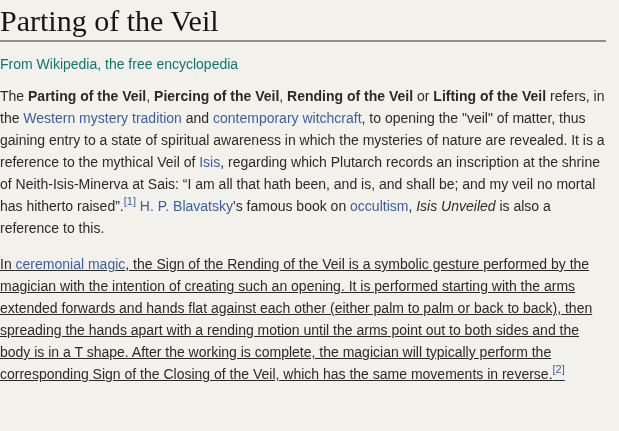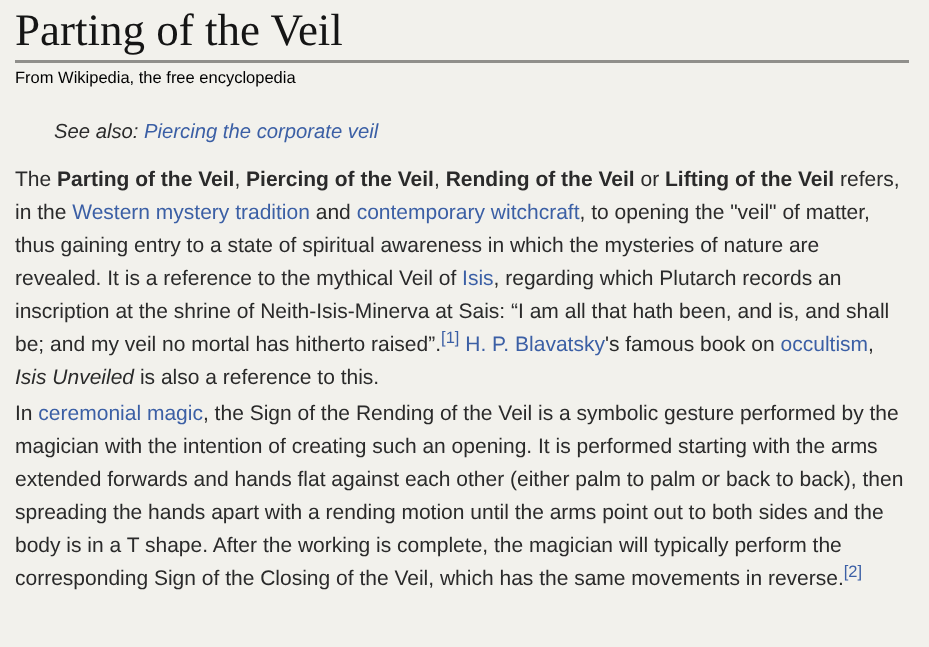--- a/index.html
+++ b/index.html
@@ -4,49 +4,49 @@
 <style>
   html, body { margin: 0; padding: 0; }
   body {
     width: 619px;
     height: 431px;
     overflow: hidden;
     background: var(--bg, #f2f1ec);
     font-family: "Liberation Sans", "DejaVu Sans", sans-serif;
     color: var(--text, #2a2a2a);
   }
-  .page { padding: 3px 13px 0 10px; }
+  .page { padding: 3px 13px 0 0; }
   h1.page-title {
     font-family: "Liberation Serif", "DejaVu Serif", serif;
     font-weight: 400;
     font-size: 30px;
     line-height: 35px;
     margin: 0;
     padding: 0 0 2px 0;
     color: #151515;
     border-bottom: 2px solid var(--rule, #908f8b);
   }
   .site-sub {
-    margin-top: 4px;
-    font-size: 11px;
-    color: #000000;
+    margin-top: 14px;
+    font-size: 14px;
+    color: #0f766e;
   }
   .hatnote {
     margin: 22px 0 0 26px;
     font-size: 13.5px;
     font-style: italic;
     color: #2b2b2b;
   }
   .content p {
     margin: 13px 0 0 0;
     font-size: 14px;
     line-height: 22px;
     color: var(--text, #2a2a2a);
   }
-  .content p + p { margin-top: 2px; }
+  .content p + p { margin-top: 14px; text-decoration: underline; }
   a.wlink {
     color: var(--link, #3b5fa5);
     text-decoration: none;
     cursor: pointer;
   }
   b { font-weight: bold; }
   i { }
   sup.ref {
     font-size: 11px;
     line-height: 0;
@@ -54,21 +54,18 @@
   }
 </style>
 </head>
 <body style="--bg: #f2f1ec; --link: #3b5fa5; --text: #2a2a2a; --rule: #908f8b;">
 
 <div class="page">
   <h1 class="page-title">Parting of the Veil</h1>
 
   <div class="site-sub">From Wikipedia, the free encyclopedia</div>
 
-  <div class="hatnote">
-    <span>See also: </span><a href="#" class="wlink">Piercing the corporate veil</a>
-  </div>
 
   <div class="content">
     <p>The <b>Parting of the Veil</b>, <b>Piercing of the Veil</b>, <b>Rending of the Veil</b> or <b>Lifting of the Veil</b> refers, in the <a href="#" class="wlink">Western mystery tradition</a> and <a href="#" class="wlink">contemporary witchcraft</a>, to opening the "veil" of matter, thus gaining entry to a state of spiritual awareness in which the mysteries of nature are revealed. It is a reference to the mythical Veil of <a href="#" class="wlink">Isis</a>, regarding which Plutarch records an inscription at the shrine of Neith-Isis-Minerva at Sais: “I am all that hath been, and is, and shall be; and my veil no mortal has hitherto raised”.<sup class="ref"><a href="#" class="wlink">[1]</a></sup> <a href="#" class="wlink">H. P. Blavatsky</a>'s famous book on <a href="#" class="wlink">occultism</a>, <i>Isis Unveiled</i> is also a reference to this.</p>
     <p>In <a href="#" class="wlink">ceremonial magic</a>, the Sign of the Rending of the Veil is a symbolic gesture performed by the magician with the intention of creating such an opening. It is performed starting with the arms extended forwards and hands flat against each other (either palm to palm or back to back), then spreading the hands apart with a rending motion until the arms point out to both sides and the body is in a T shape. After the working is complete, the magician will typically perform the corresponding Sign of the Closing of the Veil, which has the same movements in reverse.<sup class="ref"><a href="#" class="wlink">[2]</a></sup></p>
   </div>
 </div>
 
 </body></html>

